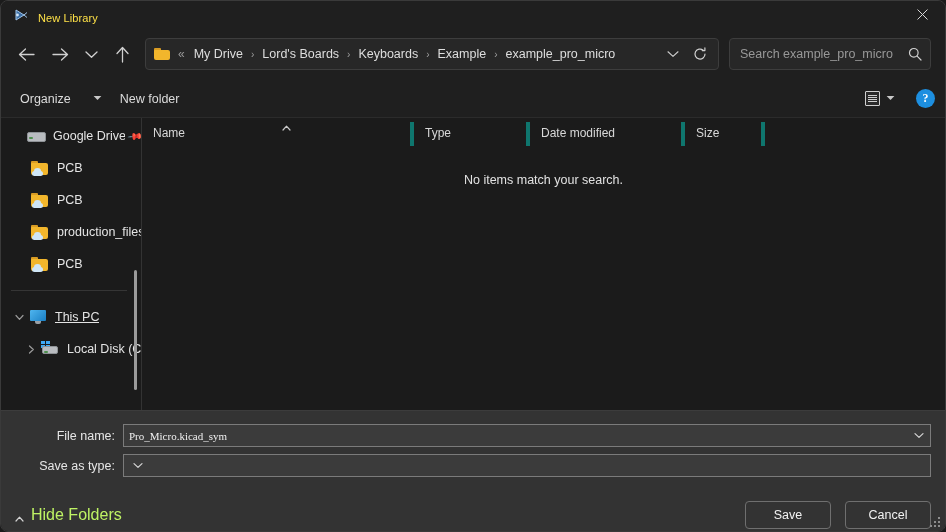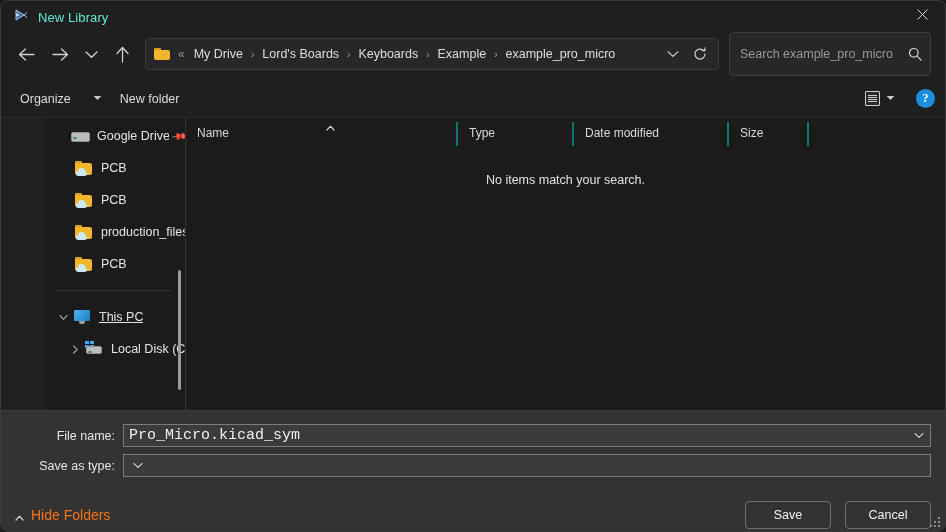--- a/index.html
+++ b/index.html
@@ -30,22 +30,22 @@
     flex: 0 0 auto;
     position: relative;
   }
   .title-icon {
     width: 16px; height: 16px;
     margin-left: 12px; margin-right: 9px;
     position: relative;
     flex: 0 0 auto;
   }
   .title-text {
-    font-size: 13px;
-    color: #5eead4;
+    font-size: 11px;
+    color: #fde047;
     letter-spacing: .1px;
     margin-top: 6px;
   }
   .win-close {
     position: absolute;
     right: 0; top: 0;
     width: 46px; height: 27px;
     display: flex; align-items: center; justify-content: center;
     color: #d6d6d6;
   }
@@ -112,21 +112,21 @@
     width: 26px; height: 26px;
     display: flex; align-items: center; justify-content: center;
     color: #c9c9c9; flex: 0 0 auto;
   }
   .addr-refresh {
     width: 28px; height: 26px;
     display: flex; align-items: center; justify-content: center;
     color: #cfcfcf; flex: 0 0 auto;
   }
   .searchbox {
-    width: 202px; height: 44px;
+    width: 202px; height: 32px;
     margin-left: 10px;
     background: #272727;
     border: 1px solid #3d3d3d;
     border-radius: 4px;
     display: flex; align-items: center;
     padding: 0 8px 0 10px;
     flex: 0 0 auto;
   }
   .searchbox input {
     flex: 1 1 auto;
@@ -173,21 +173,20 @@
     margin-left: 14px;
     font-family: "Liberation Serif", serif;
   }
 
   
   .body {
     flex: 1 1 auto;
     display: flex;
     min-height: 0;
     background: #1b1b1b;
-    margin-left: 44px;
   }
 
   
   .sidebar {
     width: 140px;
     flex: 0 0 140px;
     background: #1b1b1b;
     position: relative;
     overflow: hidden;
     padding-top: 2px;
@@ -247,21 +246,21 @@
     height: 28px;
     display: flex;
     align-items: flex-end;
     flex: 0 0 auto;
     position: relative;
   }
   .col {
     font-size: 12px;
     color: #d8d8d8;
     padding: 0 0 6px 11px;
-    border-right: 2px solid #0f766e;
+    border-right: 4px solid #0f766e;
     height: 24px;
     display: flex; align-items: flex-end;
     position: relative;
     flex: 0 0 auto;
   }
   .col.name { width: 272px; }
   .col.date { width: 155px; }
   .col.type { width: 116px; }
   .col.size { width: 80px; }
   .sort-caret {
@@ -309,38 +308,38 @@
     border: 1px solid #7b7b7b;
     display: flex;
     align-items: center;
     padding: 0 2px 0 5px;
     min-width: 0;
   }
   .field-ctrl input {
     flex: 1 1 auto;
     background: transparent; border: none; outline: none;
     color: #f0f0f0;
-    font-size: 15px;
-    font-family: Liberation Mono, monospace;
+    font-size: 11px;
+    font-family: Liberation Serif, serif;
     min-width: 0;
   }
   .field-ctrl .drop {
     width: 18px; height: 19px;
     display: flex; align-items: center; justify-content: center;
     color: #d8d8d8; flex: 0 0 auto;
   }
   .actions {
     display: flex;
     align-items: center;
     padding: 14px 14px 0 14px;
     height: 47px;
   }
   .hide-folders {
     display: flex; align-items: flex-end; gap: 7px;
-    font-size: 14px; color: #f97316;
+    font-size: 16px; color: #bef264;
   }
   .hf-caret { color: #d4d4d4; font-size: 9px; line-height: 1; }
   .act-spacer { flex: 1 1 auto; }
   .dlg-btn {
     width: 86px; height: 28px;
     background: #333333;
     border: 1px solid #6f6f6f;
     border-radius: 4px;
     color: #f2f2f2;
     font-size: 12.5px;

